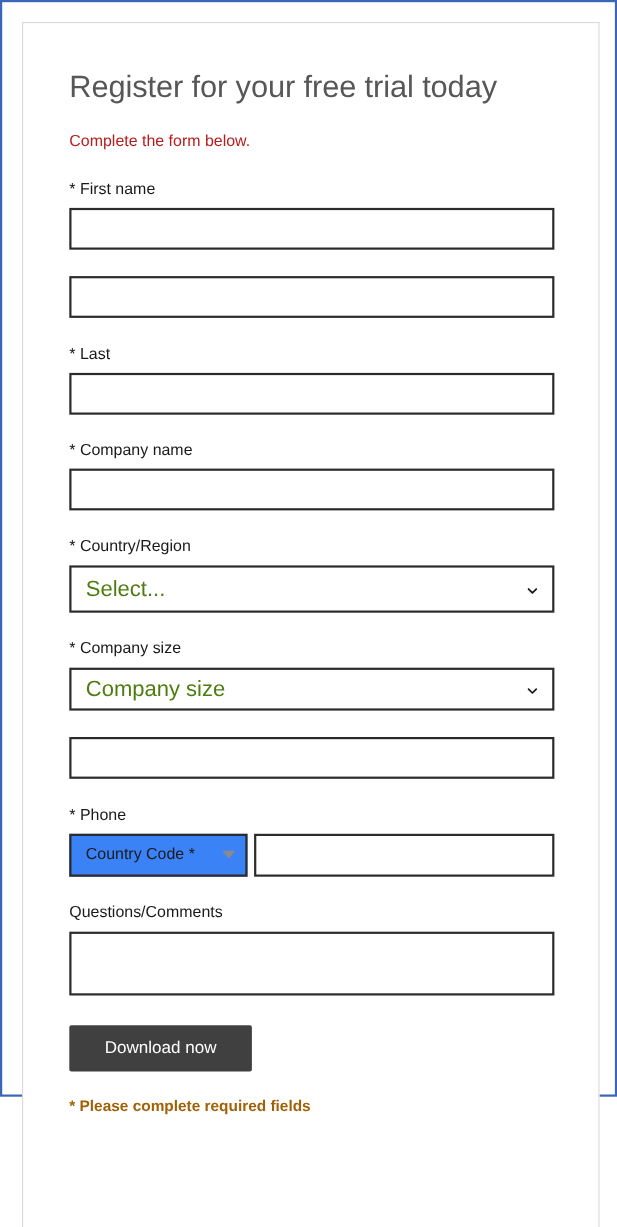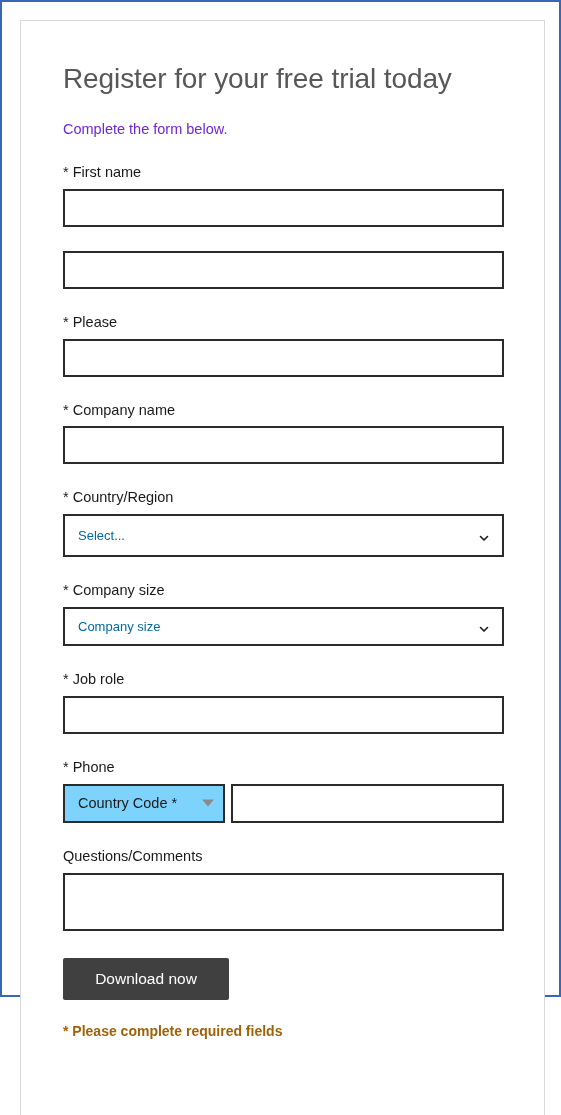--- a/index.html
+++ b/index.html
@@ -50,21 +50,21 @@
     font-size: 28px;
     font-weight: 400;
     color: #575757;
     margin: 0;
     letter-spacing: -0.1px;
     line-height: 1.25;
   }
 
   #form-subtitle {
     font-size: 14.5px;
-    color: #6d28d9;
+    color: #b91c1c;
     margin: 24px 0 0 0;
     line-height: 1.3;
   }
 
   .field-group {
     margin-top: 24px;
   }
 
   .field-label {
     display: block;
@@ -113,22 +113,22 @@
     border: 2px solid #2b2b2b;
     background: #ffffff;
     display: flex;
     align-items: center;
     cursor: default;
   }
   .select-box.tall { height: 43px; }
   .select-box.short { height: 39px; }
 
   .select-value {
-    font-size: 13px;
-    color: #0369a1;
+    font-size: 20px;
+    color: #4d7c0f;
     padding-left: 13px;
     line-height: 1;
   }
 
   .chevron-icon {
     position: absolute;
     right: 12px;
     top: 50%;
     transform: translateY(-50%);
     width: 12px;
@@ -141,21 +141,21 @@
     display: flex;
     align-items: stretch;
   }
 
   .country-code-box {
     position: relative;
     box-sizing: border-box;
     width: 162px;
     height: 39px;
     border: 2px solid #2b2b2b;
-    background: #7dd3fc;
+    background: #3b82f6;
     display: flex;
     align-items: center;
     margin-right: 6px;
     cursor: default;
   }
 
   .country-code-value {
     font-size: 14.5px;
     color: #1a1a1a;
     padding-left: 13px;
@@ -228,21 +228,21 @@
         <input class="text-input" type="text" placeholder="" style="">
       </div>
 
       
       <div class="field-group">
         <input class="text-input" type="text" placeholder="" style="">
       </div>
 
       
       <div class="field-group">
-        <label class="field-label">* Please</label>
+        <label class="field-label">* Last</label>
         <input class="text-input" type="text" placeholder="" style="">
       </div>
 
       
       <div class="field-group">
         <label class="field-label">* Company name</label>
         <input class="text-input" type="text" placeholder="" style="">
       </div>
 
       
@@ -266,21 +266,20 @@
           <span class="chevron-icon">
             <svg viewBox="0 0 12 12" width="12" height="12">
               <polyline points="2.5,4.5 6,8 9.5,4.5" fill="none" stroke="#1a1a1a" stroke-width="1.6" stroke-linecap="round" stroke-linejoin="round"></polyline>
             </svg>
           </span>
         </div>
       </div>
 
       
       <div class="field-group">
-        <label class="field-label">* Job role</label>
         <input class="text-input" type="text" placeholder="" style="">
       </div>
 
       
       <div class="field-group">
         <label class="field-label">* Phone</label>
         <div class="phone-row">
           <div class="country-code-box">
             <span class="country-code-value">Country Code *</span>
             <span class="triangle-icon"></span>

